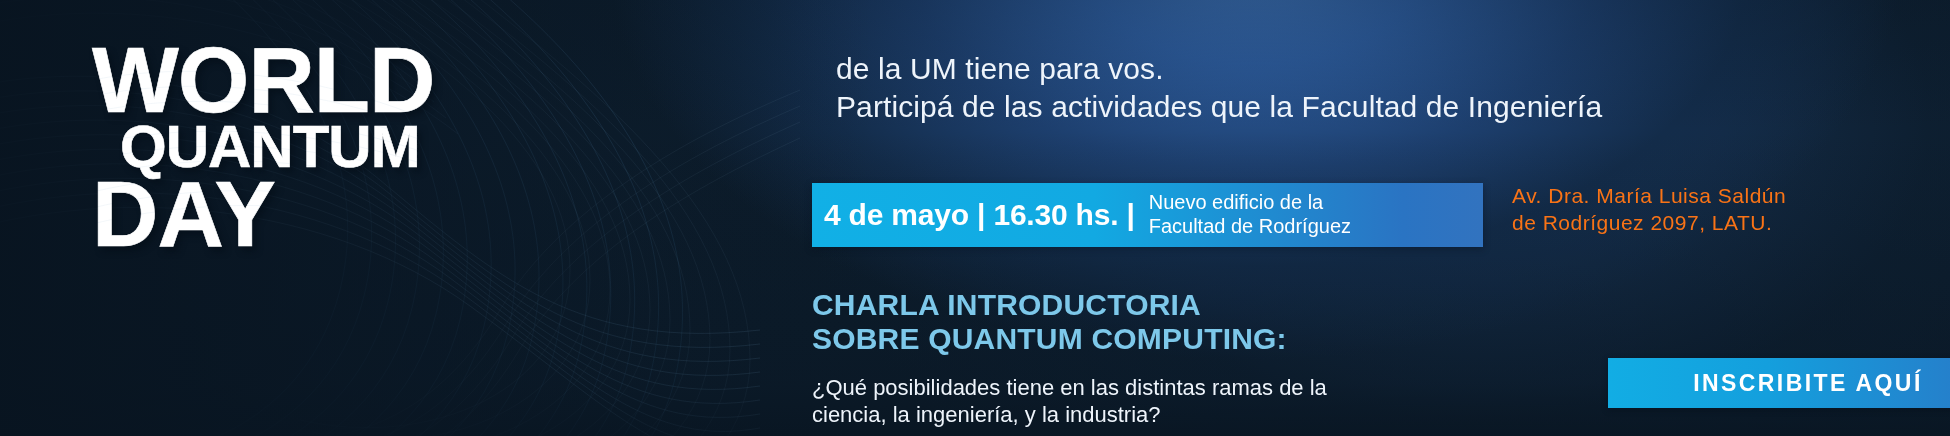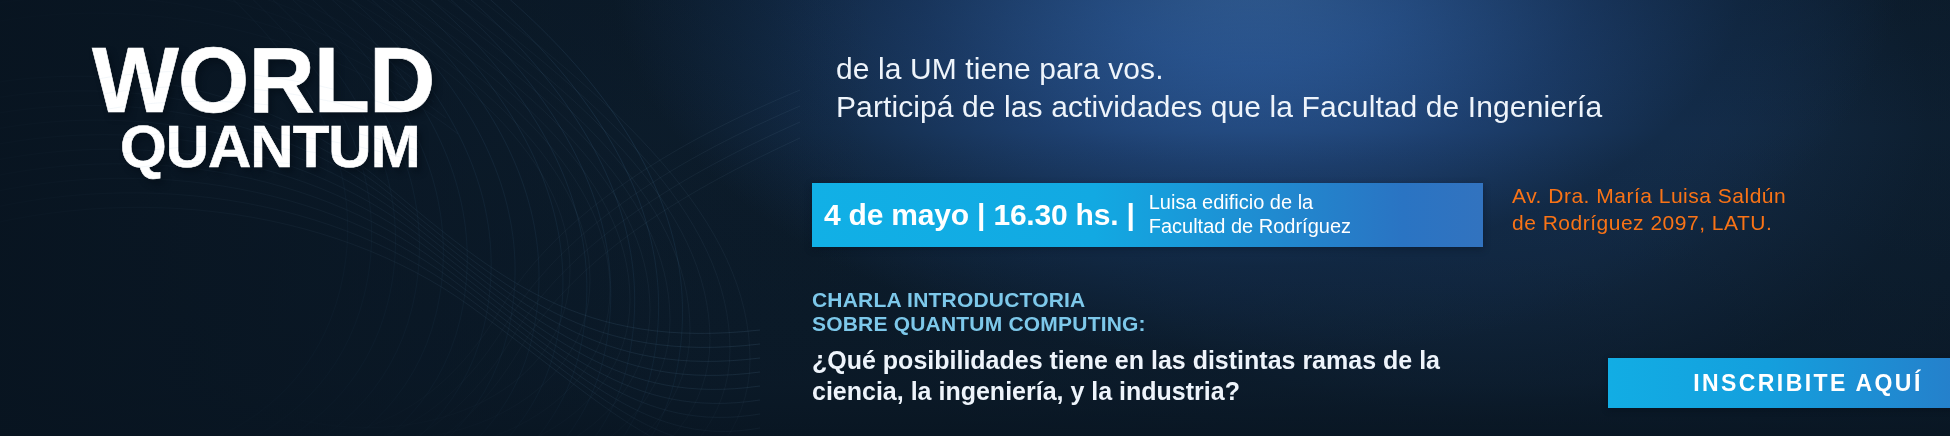--- a/index.html
+++ b/index.html
@@ -66,26 +66,26 @@
     padding-left:14px;
   }
   .date-sub span{display:block;white-space:nowrap;}
   .address{
     position:absolute;left:700px;top:183px;width:420px;
     color:#f97316;font-size:21px;line-height:1.28;letter-spacing:.5px;
   }
   .address span{display:block;white-space:nowrap;}
   .talk{position:absolute;left:0;top:288px;width:700px;}
   .talk-head{
-    color:#7dc8ea;font-size:21px;font-weight:800;line-height:1.12;
+    color:#7dc8ea;font-size:30px;font-weight:800;line-height:1.12;
     letter-spacing:.2px;
   }
   .talk-head span{display:block;white-space:nowrap;}
   .talk-body{
-    margin-top:10px;color:#eef4fb;font-size:25px;line-height:1.22;font-weight:700;
+    margin-top:20px;color:#eef4fb;font-size:22px;line-height:1.22;font-weight:400;
   }
   .talk-body span{display:block;white-space:nowrap;}
   .cta{
     position:absolute;left:1608px;top:358px;width:400px;height:50px;
     background:linear-gradient(to right,#12ade4 0%,#149fdd 40%,#2a77c6 100%);
     display:flex;align-items:center;justify-content:center;
     cursor:pointer;box-shadow:0 2px 6px rgba(4,12,22,.4);
   }
   .cta-label{
     color:#fff;font-size:23px;font-weight:800;letter-spacing:2.4px;white-space:nowrap;
@@ -168,20 +168,21 @@
       <path d="M560,152 C448,202 332,268 272,368 C212,468 128,508 0,498"></path>
       <path d="M560,168 C452,218 338,282 278,382 C218,482 132,522 0,512"></path>
     </g>
   </svg>
 
   <div class="bg-vignette"></div>
 
   <div class="title-block">
     <span class="title-line t-world">WORLD</span>
     <span class="title-line t-quantum">QUANTUM</span>
+    <span class="title-line t-day">DAY</span>
   </div>
 
   <svg class="title-mesh" viewBox="0 0 620 300">
     <g fill="none" stroke="#6f9ec2" stroke-opacity="0.5" stroke-width="0.55">
       <path d="M0,40 C160,10 340,60 460,150 C560,225 600,270 620,290"></path>
       <path d="M0,56 C164,24 348,74 470,164 C570,238 606,282 620,300"></path>
       <path d="M0,72 C168,38 356,88 480,178 C580,252 612,292 620,300"></path>
       <path d="M0,88 C172,52 364,102 490,192 C586,264 616,296 620,300"></path>
       <path d="M0,104 C176,66 372,116 500,206 C592,274 618,298 620,300"></path>
       <path d="M0,120 C180,80 380,130 510,220"></path>
@@ -195,21 +196,21 @@
   <div class="content">
 
     <div class="lede">
       <span>de la UM tiene para vos.</span>
       <span>Participá de las actividades que la Facultad de Ingeniería</span>
     </div>
 
     <div class="date-bar">
       <div class="date-main">4 de mayo | 16.30 hs. |</div>
       <div class="date-sub">
-        <span>Luisa edificio de la</span>
+        <span>Nuevo edificio de la</span>
         <span>Facultad de Rodríguez</span>
       </div>
     </div>
 
     <div class="address">
       <span>Av. Dra. María Luisa Saldún</span>
       <span>de Rodríguez 2097, LATU.</span>
     </div>
 
     <div class="talk">

